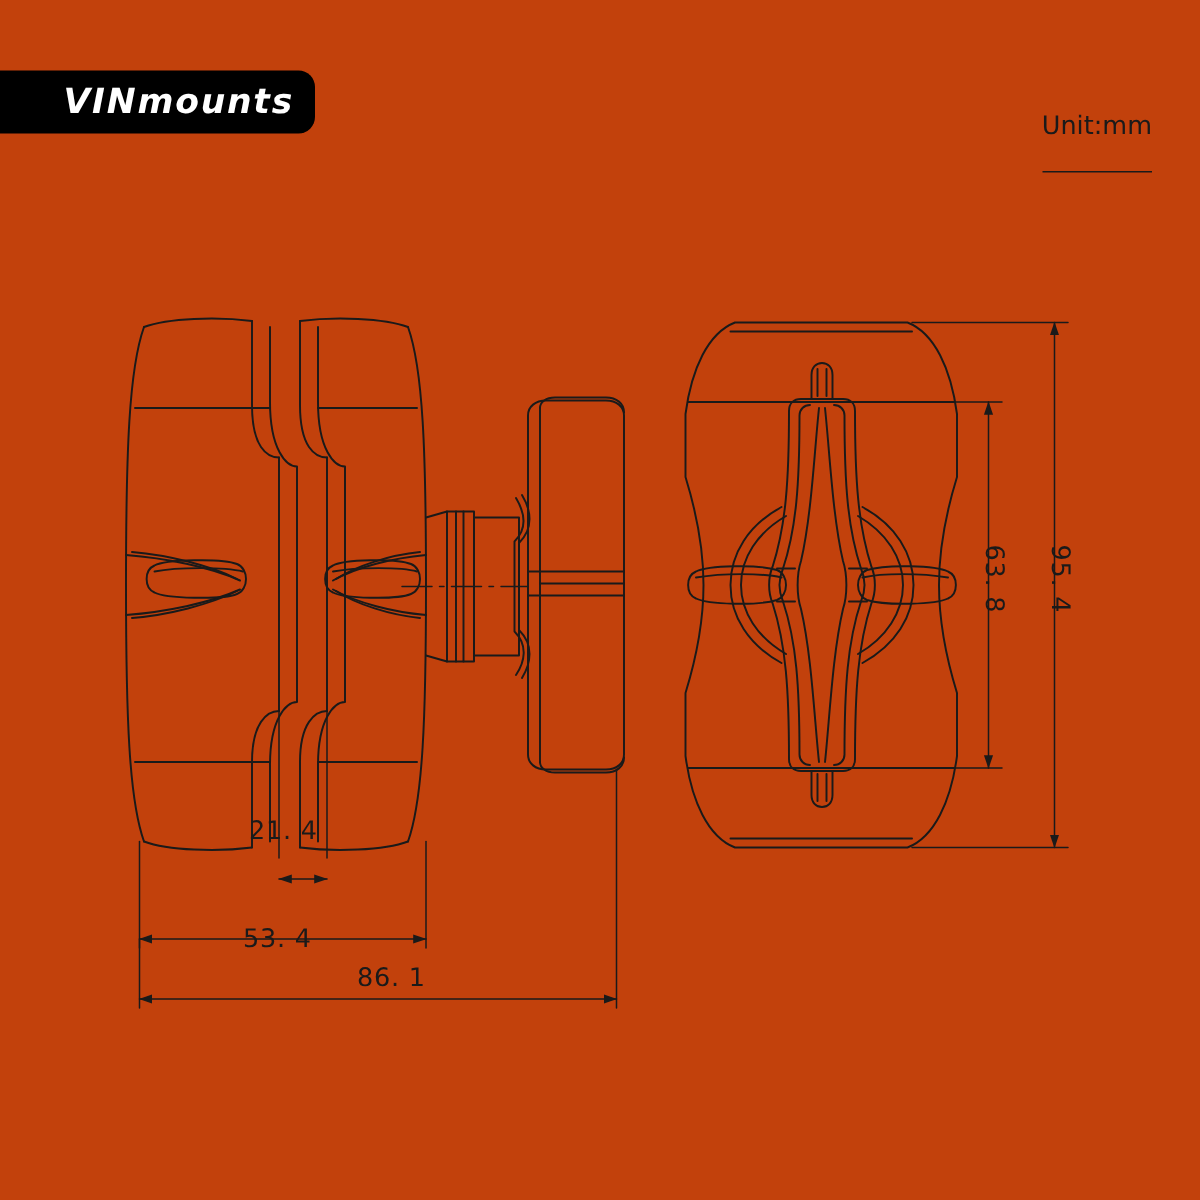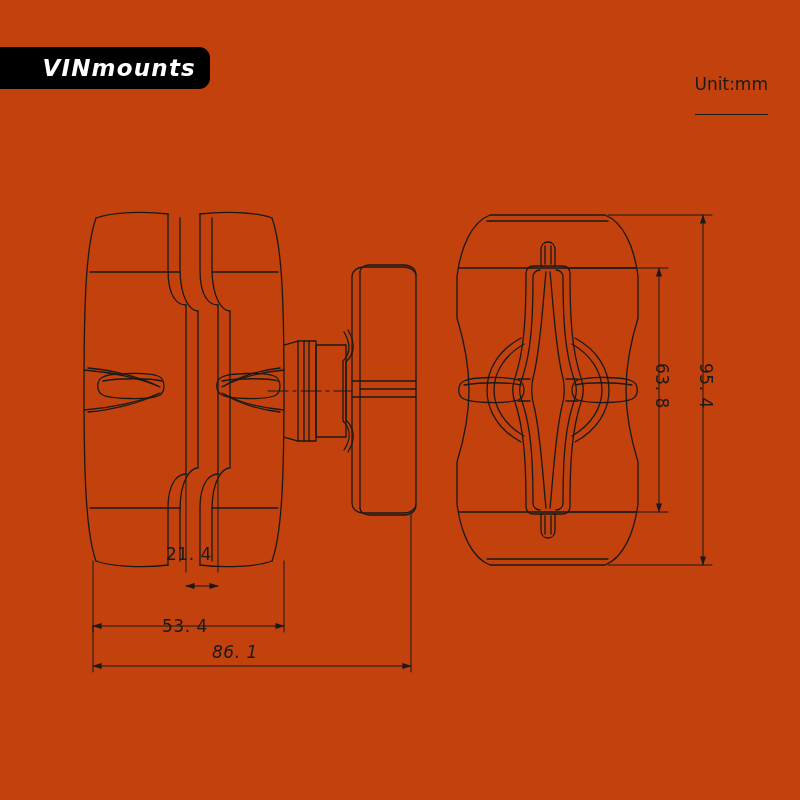--- a/index.html
+++ b/index.html
@@ -323,19 +323,19 @@
         <path d="M 703,215 L 703,565" marker-start="url(#arrowStart)" marker-end="url(#arrowEnd)"></path>
 
       </g>
     </g>
   </svg>
 
   <div class="dim-text" style="left:166px; top:544px;text-align:center;">21. 4</div>
 
   <div class="dim-text" style="left:162px; top:602px;margin-top:14px;">53. 4</div>
 
-  <div class="dim-text" style="left:212px; top:642px;font-style:italic;">86. 1</div>
+  <div class="dim-text" style="left:238px; top:642px;">86. 1</div>
 
   <div class="dim-text vertical" style="left:672px; top:363px;">63. 8</div>
 
   <div class="dim-text vertical" style="left:716px; top:363px;">95. 4</div>
 
 </div>
 
 </body></html>

